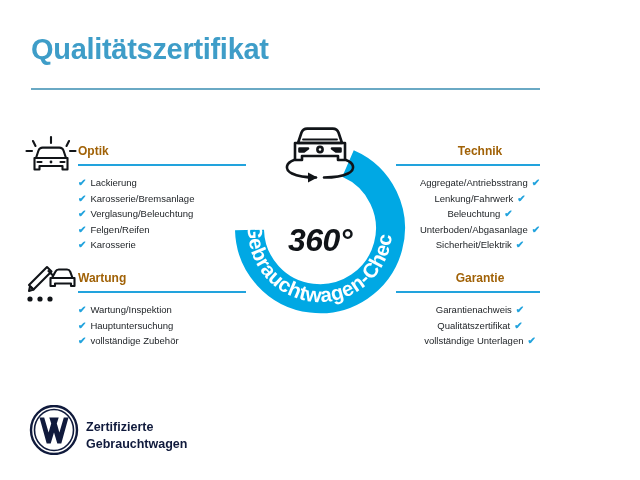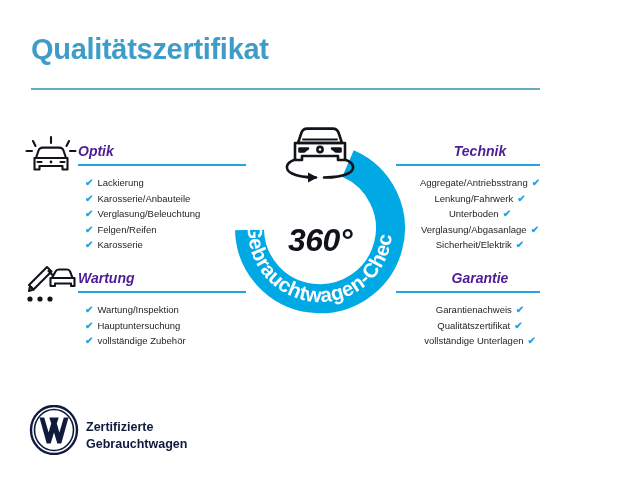--- a/index.html
+++ b/index.html
@@ -41,37 +41,36 @@
   
   .section {
     position: absolute;
   }
   .sec-optik   { left: 78px;  top: 143px; width: 168px; }
   .sec-wartung { left: 78px;  top: 270px; width: 168px; }
   .sec-technik { left: 396px; top: 143px; width: 168px; }
   .sec-garantie{ left: 396px; top: 270px; width: 168px; }
 
   .sec-head {
-    font-size: 14px;
-    font-weight: bold;
-    color: #4c1d95;
+    font-size: 12px;
+    font-weight: bold;
+    color: #a16207;
     line-height: 17px;
     white-space: nowrap;
-    font-style: italic;
   }
   .sec-rule {
     height: 2px;
     background: #22a3dd;
     margin-top: 4px;
     margin-bottom: 9px;
     width: 100%;
   }
   .sec-list {
     list-style: none;
-    margin: 7px;
+    margin: 0;
     padding: 0;
   }
   .sec-list li {
     font-size: 9.5px;
     color: #1b1f23;
     line-height: 15.6px;
     white-space: nowrap;
   }
   .chk {
     color: #22a3dd;
@@ -159,21 +158,21 @@
       <path d="M40.5 31 L36.5 31"></path>
       <circle cx="27" cy="31" r="1.4" fill="#111418" stroke="none"></circle>
     </svg>
   </div>
 
   <div class="section sec-optik left-align">
     <div class="sec-head">Optik</div>
     <div class="sec-rule"></div>
     <ul class="sec-list">
       <li><span class="chk">✔</span><span>Lackierung</span></li>
-      <li><span class="chk">✔</span><span>Karosserie/Anbauteile</span></li>
+      <li><span class="chk">✔</span><span>Karosserie/Bremsanlage</span></li>
       <li><span class="chk">✔</span><span>Verglasung/Beleuchtung</span></li>
       <li><span class="chk">✔</span><span>Felgen/Reifen</span></li>
       <li><span class="chk">✔</span><span>Karosserie</span></li>
     </ul>
   </div>
 
   <div class="sec-icon ic-technik">
     <svg viewBox="0 0 54 48" width="54" height="48" fill="none" stroke="#111418" stroke-width="2.1" stroke-linecap="round" stroke-linejoin="round">
       <rect x="30" y="3.5" width="20" height="18"></rect>
       <path d="M34.5 12.5 L38.8 16.8 L45.8 7.6" stroke-width="2.3"></path>
@@ -185,22 +184,22 @@
       <path d="M12 21 C8 21 7 24 10 25"></path>
     </svg>
   </div>
 
   <div class="section sec-technik right-align">
     <div class="sec-head">Technik</div>
     <div class="sec-rule"></div>
     <ul class="sec-list">
       <li><span>Aggregate/Antriebsstrang</span><span class="chk">✔</span></li>
       <li><span>Lenkung/Fahrwerk</span><span class="chk">✔</span></li>
-      <li><span>Unterboden</span><span class="chk">✔</span></li>
-      <li><span>Verglasung/Abgasanlage</span><span class="chk">✔</span></li>
+      <li><span>Beleuchtung</span><span class="chk">✔</span></li>
+      <li><span>Unterboden/Abgasanlage</span><span class="chk">✔</span></li>
       <li><span>Sicherheit/Elektrik</span><span class="chk">✔</span></li>
     </ul>
   </div>
 
   <div class="sec-icon ic-wartung">
     <svg viewBox="0 0 54 48" width="54" height="48" fill="none" stroke="#111418" stroke-width="2.1" stroke-linecap="round" stroke-linejoin="round">
       <path d="M6 28.5 L5 33 L9.5 31.5 Z"></path>
       <path d="M9.5 31.5 L27.5 13.5 L23 9 L5 27 Z" transform="rotate(0)"></path>
       <path d="M24.5 13 L28.5 17"></path>
       <path d="M28 20 L31.5 13.5 C32.2 12.1 33.2 11.5 34.8 11.5 L43 11.5 C44.6 11.5 45.6 12.2 46.2 13.6 L48.5 20"></path>

